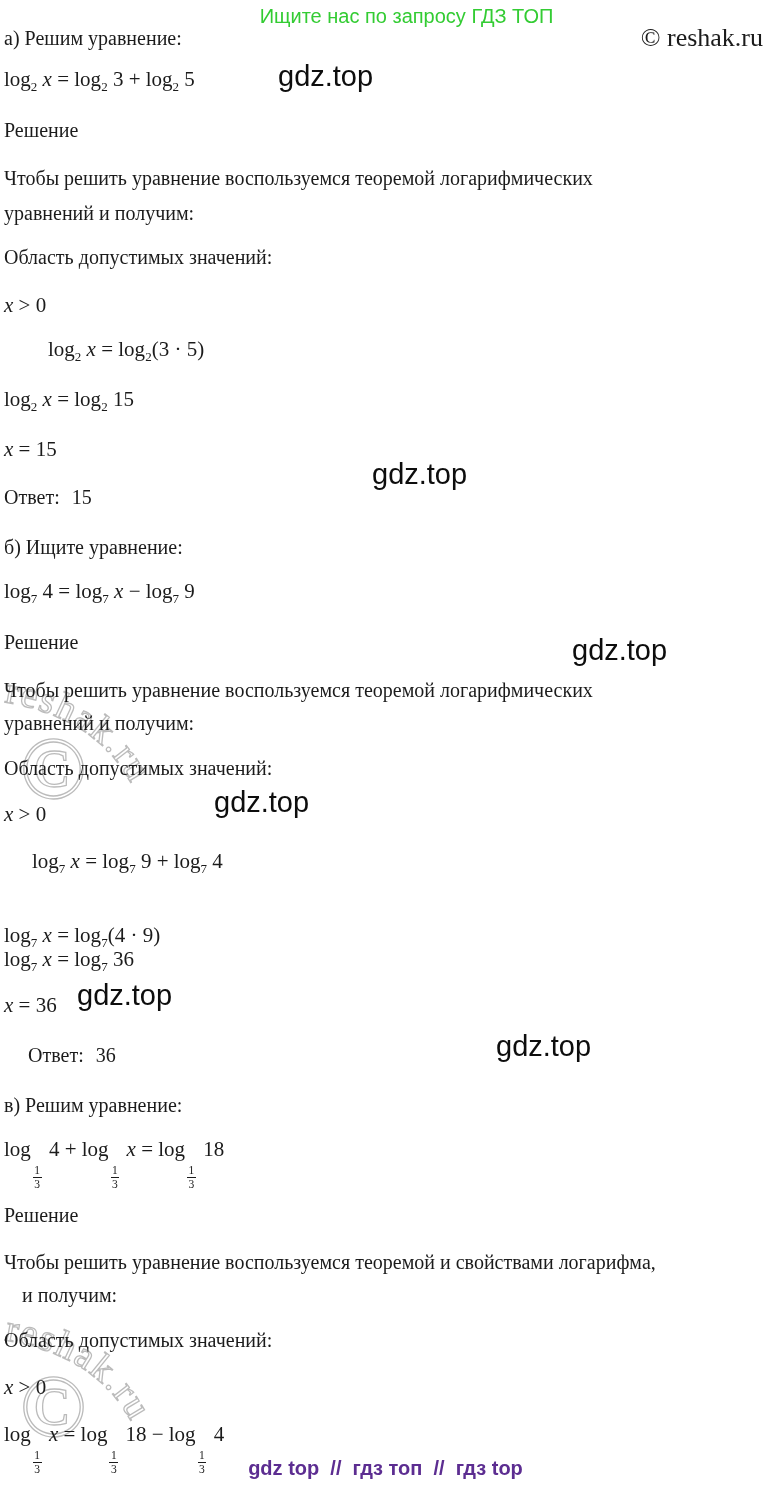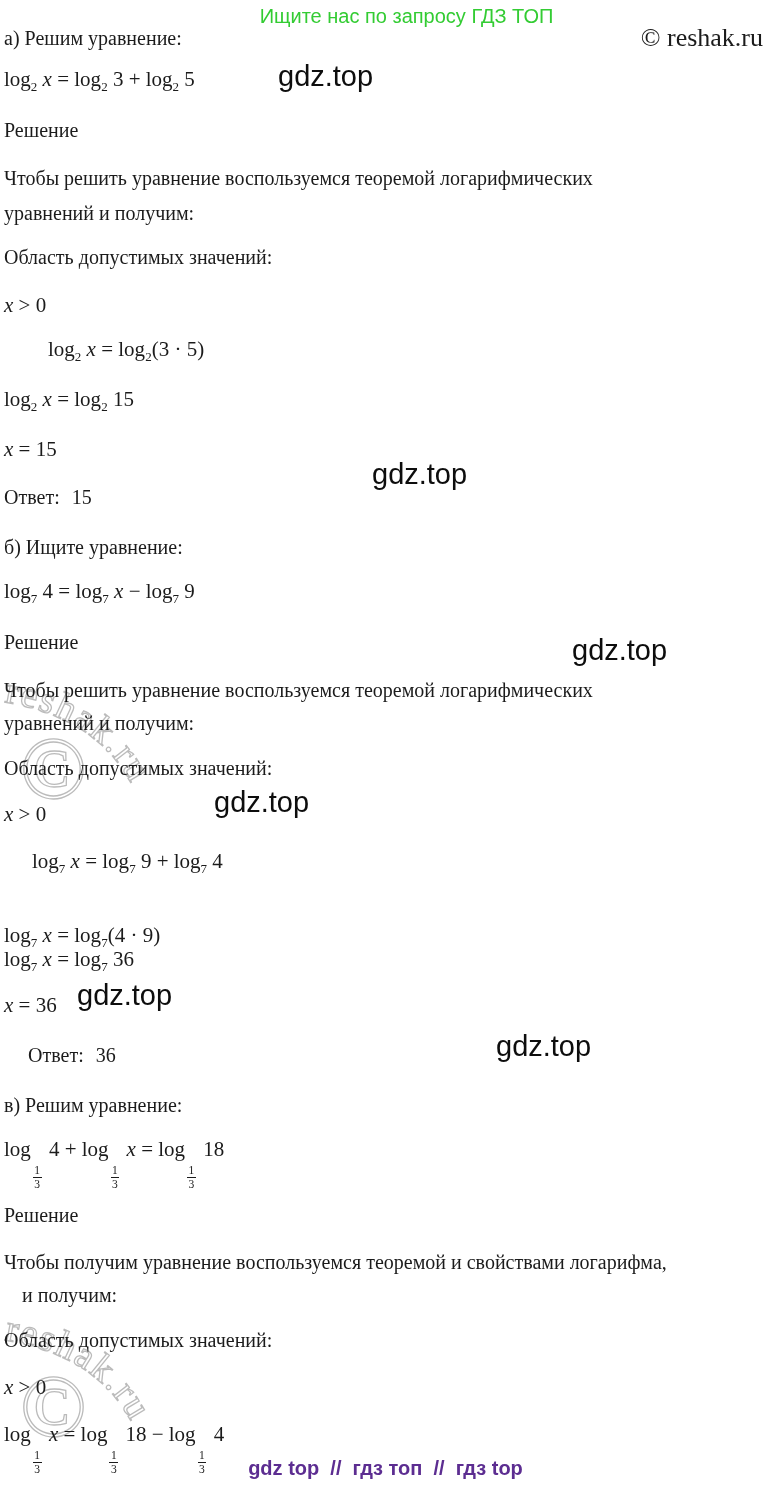--- a/index.html
+++ b/index.html
@@ -87,19 +87,19 @@
 <div class="abs eq" style="left:4px; top:802px;"><i>x</i> &gt; 0</div>
 <div class="abs eq" style="left:8px; top:849px;margin-left:24px;">log<sub>7</sub> <i>x</i> = log<sub>7</sub> 9 + log<sub>7</sub> 4</div>
 <div class="abs eq" style="left:4px; top:923px;">log<sub>7</sub> <i>x</i> = log<sub>7</sub>(4 · 9)</div>
 <div class="abs eq" style="left:4px; top:947px;">log<sub>7</sub> <i>x</i> = log<sub>7</sub> 36</div>
 <div class="abs eq" style="left:4px; top:993px;"><i>x</i> = 36</div>
 <div class="abs t20" style="left:12px; top:1043px;margin-left:16px;"><span>Ответ:</span><span class="answer-value">36</span></div>
 
 <div class="abs t20" style="left:4px; top:1093px;">в) Решим уравнение:</div>
 <div class="abs eq" style="left:4px; top:1137px;">log<span class="fsub"><span class="num">1</span><span class="den">3</span></span> 4 + log<span class="fsub"><span class="num">1</span><span class="den">3</span></span> <i>x</i> = log<span class="fsub"><span class="num">1</span><span class="den">3</span></span> 18</div>
 <div class="abs t20" style="left:4px; top:1203px;">Решение</div>
-<div class="abs t20" style="left:4px; top:1250px;">Чтобы получим уравнение воспользуемся теоремой и свойствами логарифма,</div>
+<div class="abs t20" style="left:4px; top:1250px;">Чтобы решить уравнение воспользуемся теоремой и свойствами логарифма,</div>
 <div class="abs t20" style="left:4px; top:1283px;margin-left:18px;">и получим:</div>
 <div class="abs t20" style="left:4px; top:1328px;">Область допустимых значений:</div>
 <div class="abs eq" style="left:4px; top:1375px;"><i>x</i> &gt; 0</div>
 <div class="abs eq" style="left:4px; top:1422px;">log<span class="fsub"><span class="num">1</span><span class="den">3</span></span> <i>x</i> = log<span class="fsub"><span class="num">1</span><span class="den">3</span></span> 18 − log<span class="fsub"><span class="num">1</span><span class="den">3</span></span> 4</div>
 
 <div class="abs footer" style="left: 0px; top: 1456px; color: rgb(92, 45, 145);">gdz top  //  гдз топ  //  гдз top</div>
 
 </body></html>

